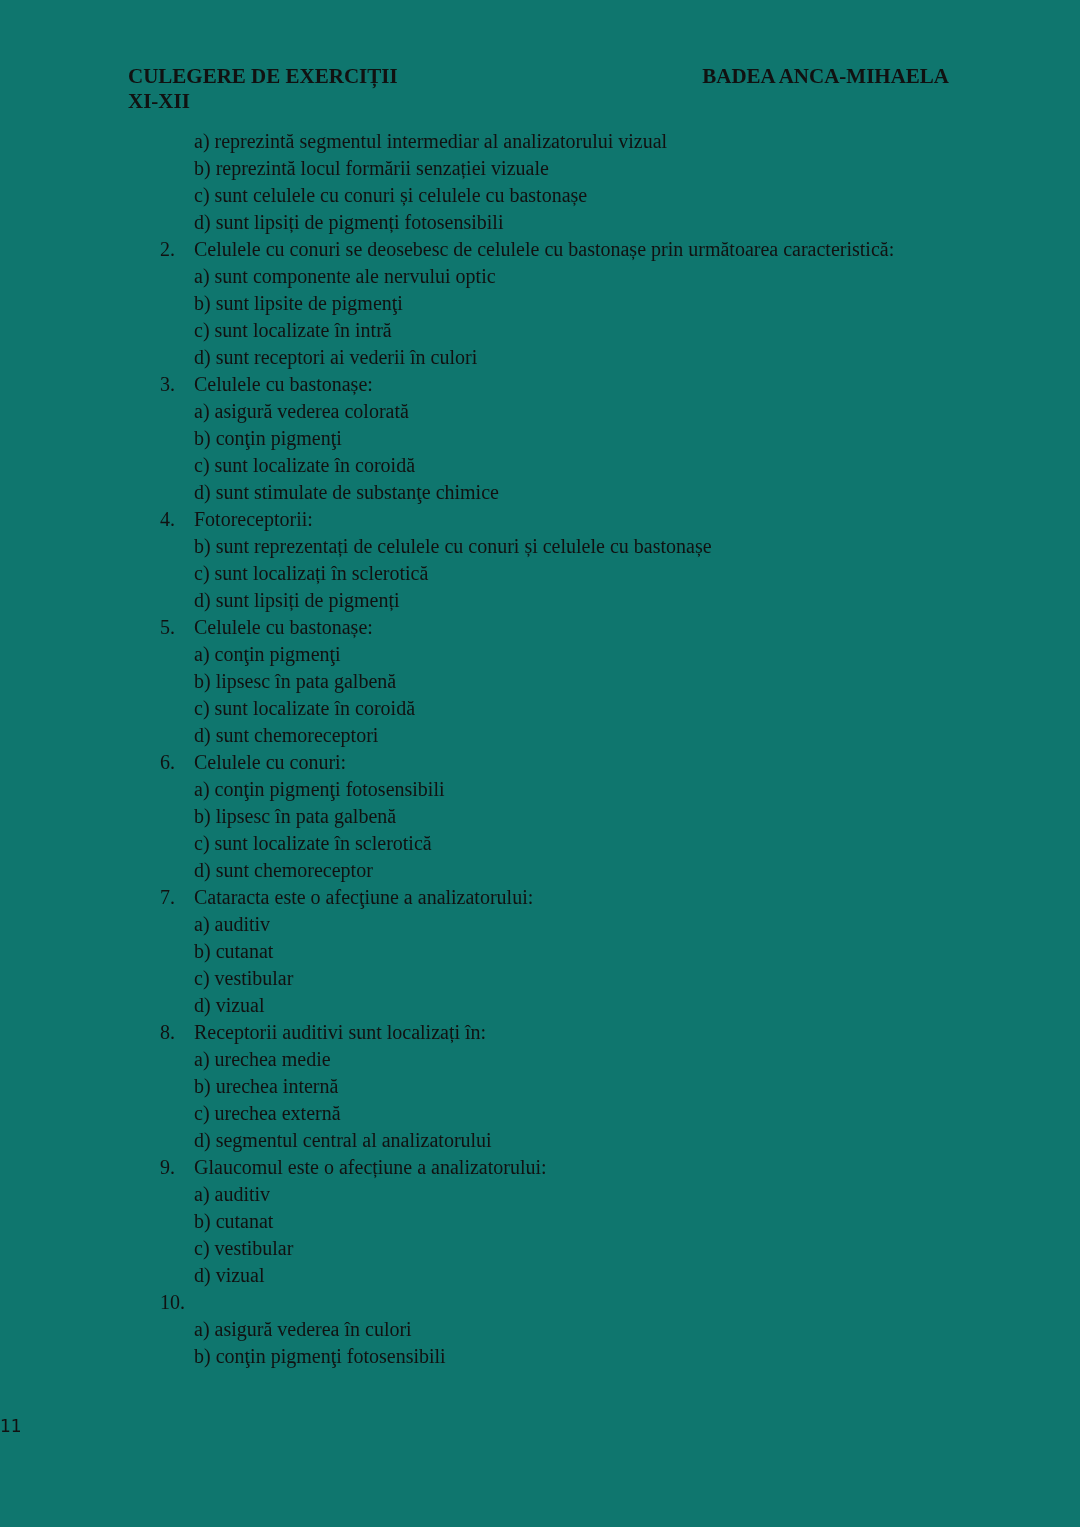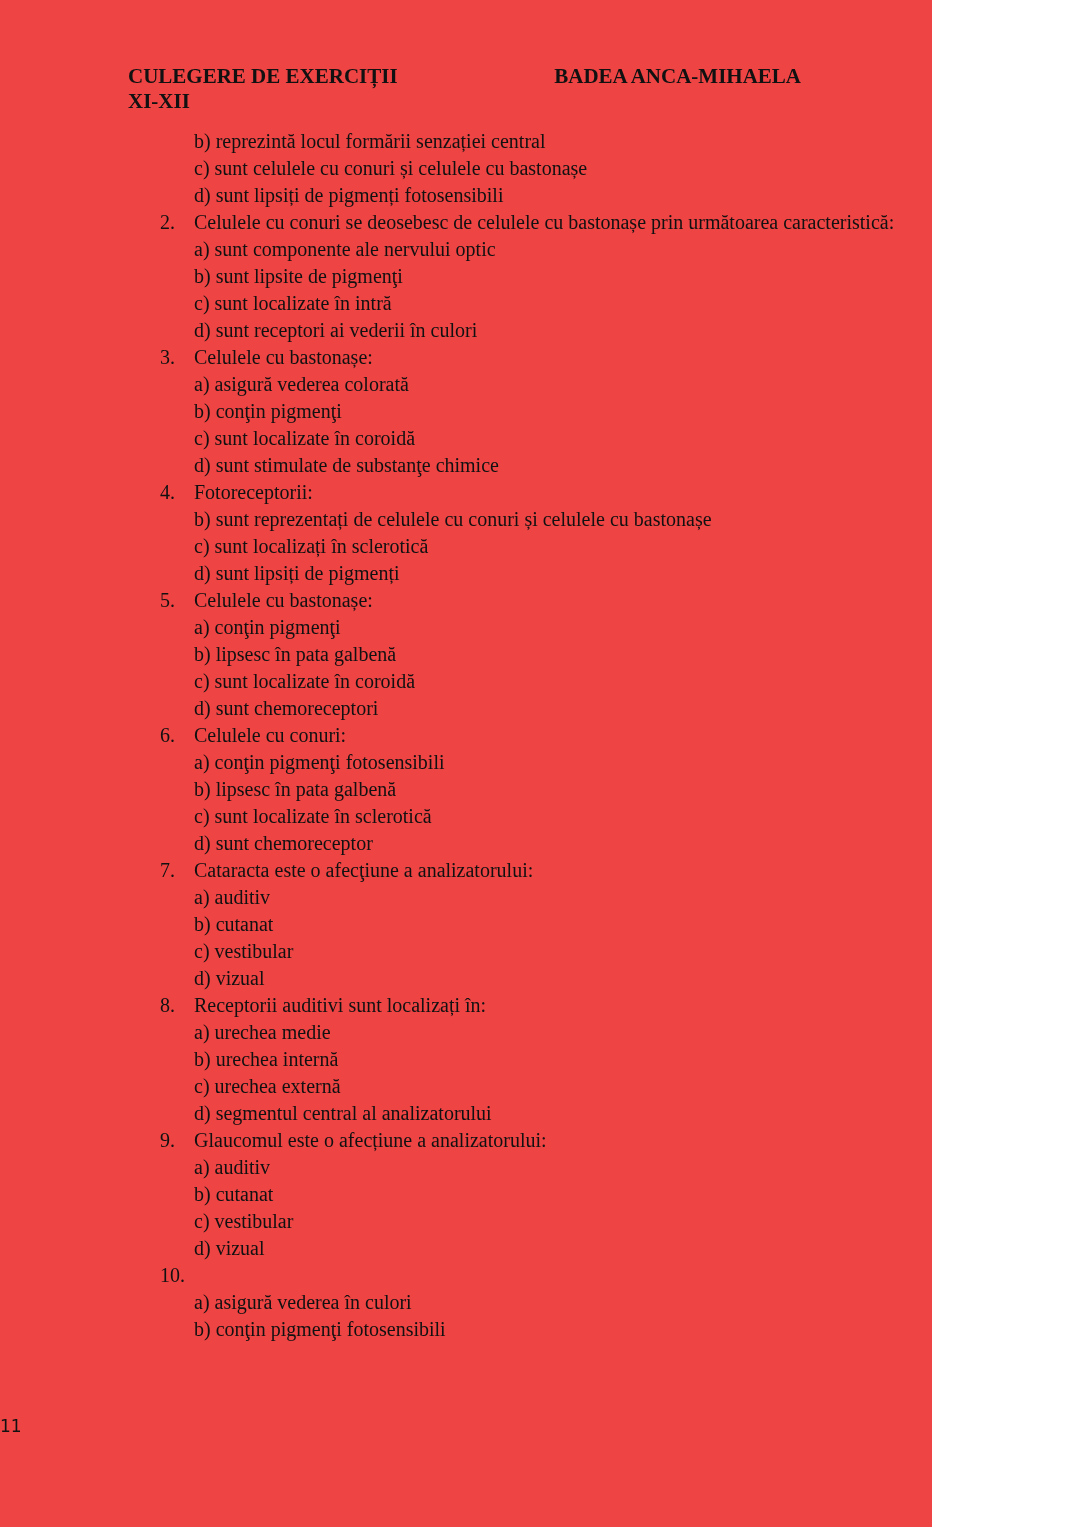--- a/index.html
+++ b/index.html
@@ -11,23 +11,23 @@
       width: 1080px;
       height: 1527px;
       position: relative;
       overflow: hidden;
       font-family: "Liberation Serif", "DejaVu Serif", serif;
       color: #111111;
     }
     .page {
       position: absolute;
       left: 0; top: 0;
-      width: 932px;
+      width: 1080px;
       height: 1527px;
-      background: #ef4444;
+      background: #0f766e;
     }
     .header-left {
       position: absolute;
       left: 128px;
       top: 64px;
       width: 280px;
       font-weight: bold;
       font-size: 21px;
       line-height: 25px;
       text-align: center;
@@ -80,21 +80,22 @@
 
   <div class="header-left">
     <span class="line1">CULEGERE DE EXERCIȚII</span>
     <span class="line2">XI-XII</span>
   </div>
   <div class="header-right">BADEA ANCA-MIHAELA</div>
 
   <div class="content">
 
     <div>
-      <div class="opt">b) reprezintă locul formării senzației central</div>
+      <div class="opt">a) reprezintă segmentul intermediar al analizatorului vizual</div>
+      <div class="opt">b) reprezintă locul formării senzației vizuale</div>
       <div class="opt">c) sunt celulele cu conuri și celulele cu bastonașe</div>
       <div class="opt">d) sunt lipsiți de pigmenți fotosensibili</div>
     </div>
 
     <div>
       <div class="q">
         <span class="num">2.</span>
         <span>Celulele cu conuri se deosebesc de celulele cu bastonașe prin următoarea caracteristică:</span>
       </div>
       <div class="opt">a) sunt componente ale nervului optic</div>

